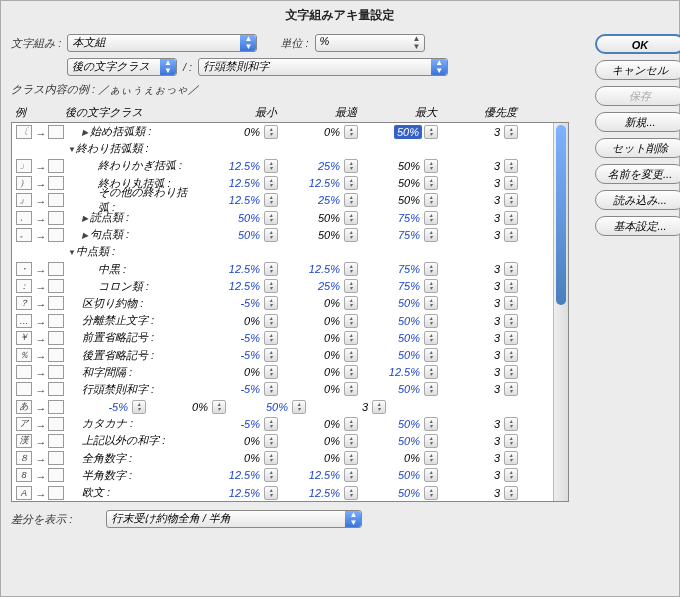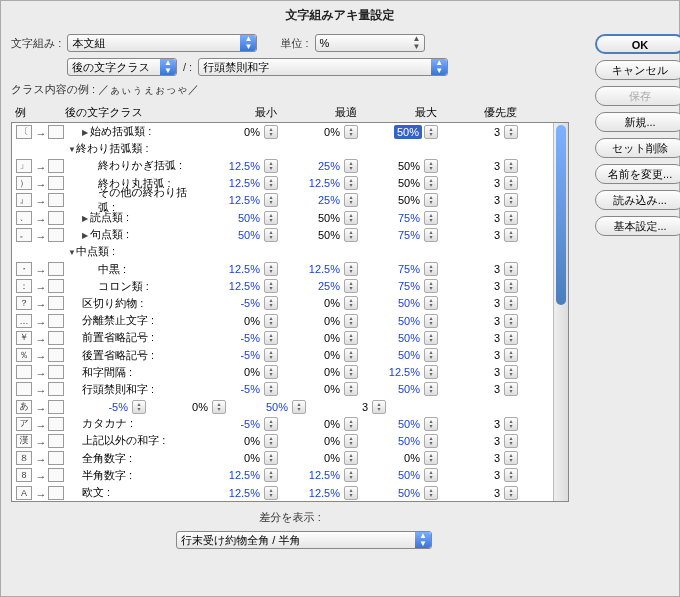--- a/index.html
+++ b/index.html
@@ -1,27 +1,27 @@
 <!DOCTYPE html>
 <html><head>
 <meta charset="utf-8">
 <style>
 * { box-sizing: border-box; margin: 0; padding: 0; font-family: "Hiragino Kaku Gothic Pro", "Meiryo", sans-serif; font-size: 11px; }
 body { background: #ececec; width: 680px; height: 597px; position: relative; }
 .dialog { width: 680px; height: 597px; background: #ececec; border: 1px solid #aaa; }
 .title { text-align: center; padding: 6px 0; font-weight: bold; font-size: 12px; color: #222; }
-.main { display: flex; padding: 4px 10px 10px 10px; }
+.main { display: flex; padding: 4px 10px 10px 10px; font-style: italic; }
 .left { flex: 1; }
 .right { width: 100px; padding-left: 26px; }
 .btn { display: block; width: 90px; height: 20px; margin-bottom: 6px; background: linear-gradient(#fdfdfd,#e6e6e6); border: 1px solid #888; border-radius: 10px; text-align: center; line-height: 18px; cursor: pointer; }
 .btn.primary { border: 2px solid #4a7ebd; font-weight: bold; }
 .btn.disabled { color: #aaa; }
 .row { display: flex; align-items: center; margin-bottom: 6px; gap: 6px; }
 .label { color: #333; }
-.select { background: linear-gradient(#fdfdfd,#e6e6e6); border: 1px solid #888; border-radius: 3px; height: 18px; display: flex; align-items: center; padding: 0 4px; position: relative; }
+.select { background: linear-gradient(#fdfdfd,#e6e6e6); border: 1px solid #888; border-radius: 3px; height: 18px; display: flex; padding: 0 4px; position: relative; }
 .select.blue-end::after { content: ""; position: absolute; right: 0; top: 0; bottom: 0; width: 16px; background: linear-gradient(#7aaeff,#3b74d6); border-radius: 0 3px 3px 0; }
 .select .chev { position: absolute; right: 4px; z-index: 2; color: #fff; font-size: 8px; line-height: 8px; }
 .select .chev2 { position: absolute; right: 3px; color: #555; font-size: 8px; line-height: 8px; }
 .w190 { width: 190px; }
 .w110 { width: 110px; }
 .w250 { width: 250px; }
 .w300 { width: 256px; margin-left: 28px; }
 .example { color: #333; margin: 4px 0 6px 0; }
 .headers { display: flex; padding: 2px 4px; }
 .headers span:nth-child(1){ width: 50px; }
@@ -40,21 +40,21 @@
 .rowlabel { width: 132px; padding-left: 2px; }
 .rowlabel.indent1 { padding-left: 16px; }
 .rowlabel.indent2 { padding-left: 32px; }
 .tri { display: inline-block; width: 8px; font-size: 8px; color: #444; }
 .cell { width: 80px; display: flex; justify-content: flex-end; align-items: center; }
 .cell .val { padding-right: 2px; }
 .cell .dd { width: 14px; height: 14px; background: linear-gradient(#fdfdfd,#ddd); border: 1px solid #aaa; border-radius: 2px; display: flex; flex-direction: column; align-items: center; justify-content: center; font-size: 6px; line-height: 5px; color: #666; margin-left: 2px;}
 .blue { color: #1943d1; }
 .black { color: #000; }
 .firstcell .val { background: #3561c9; color: #fff; padding: 1px 3px; border-radius: 2px;}
-.footer-row { display: flex; align-items: center; margin-top: 8px; gap: 6px; flex-direction: column; }
+.footer-row { display: flex; align-items: center; margin-top: 8px; gap: 6px; }
 </style>
 </head>
 <body>
 
 <div class="dialog">
   <div class="title">文字組みアキ量設定</div>
   <div class="main">
     <div class="left">
 
       <div class="row">

